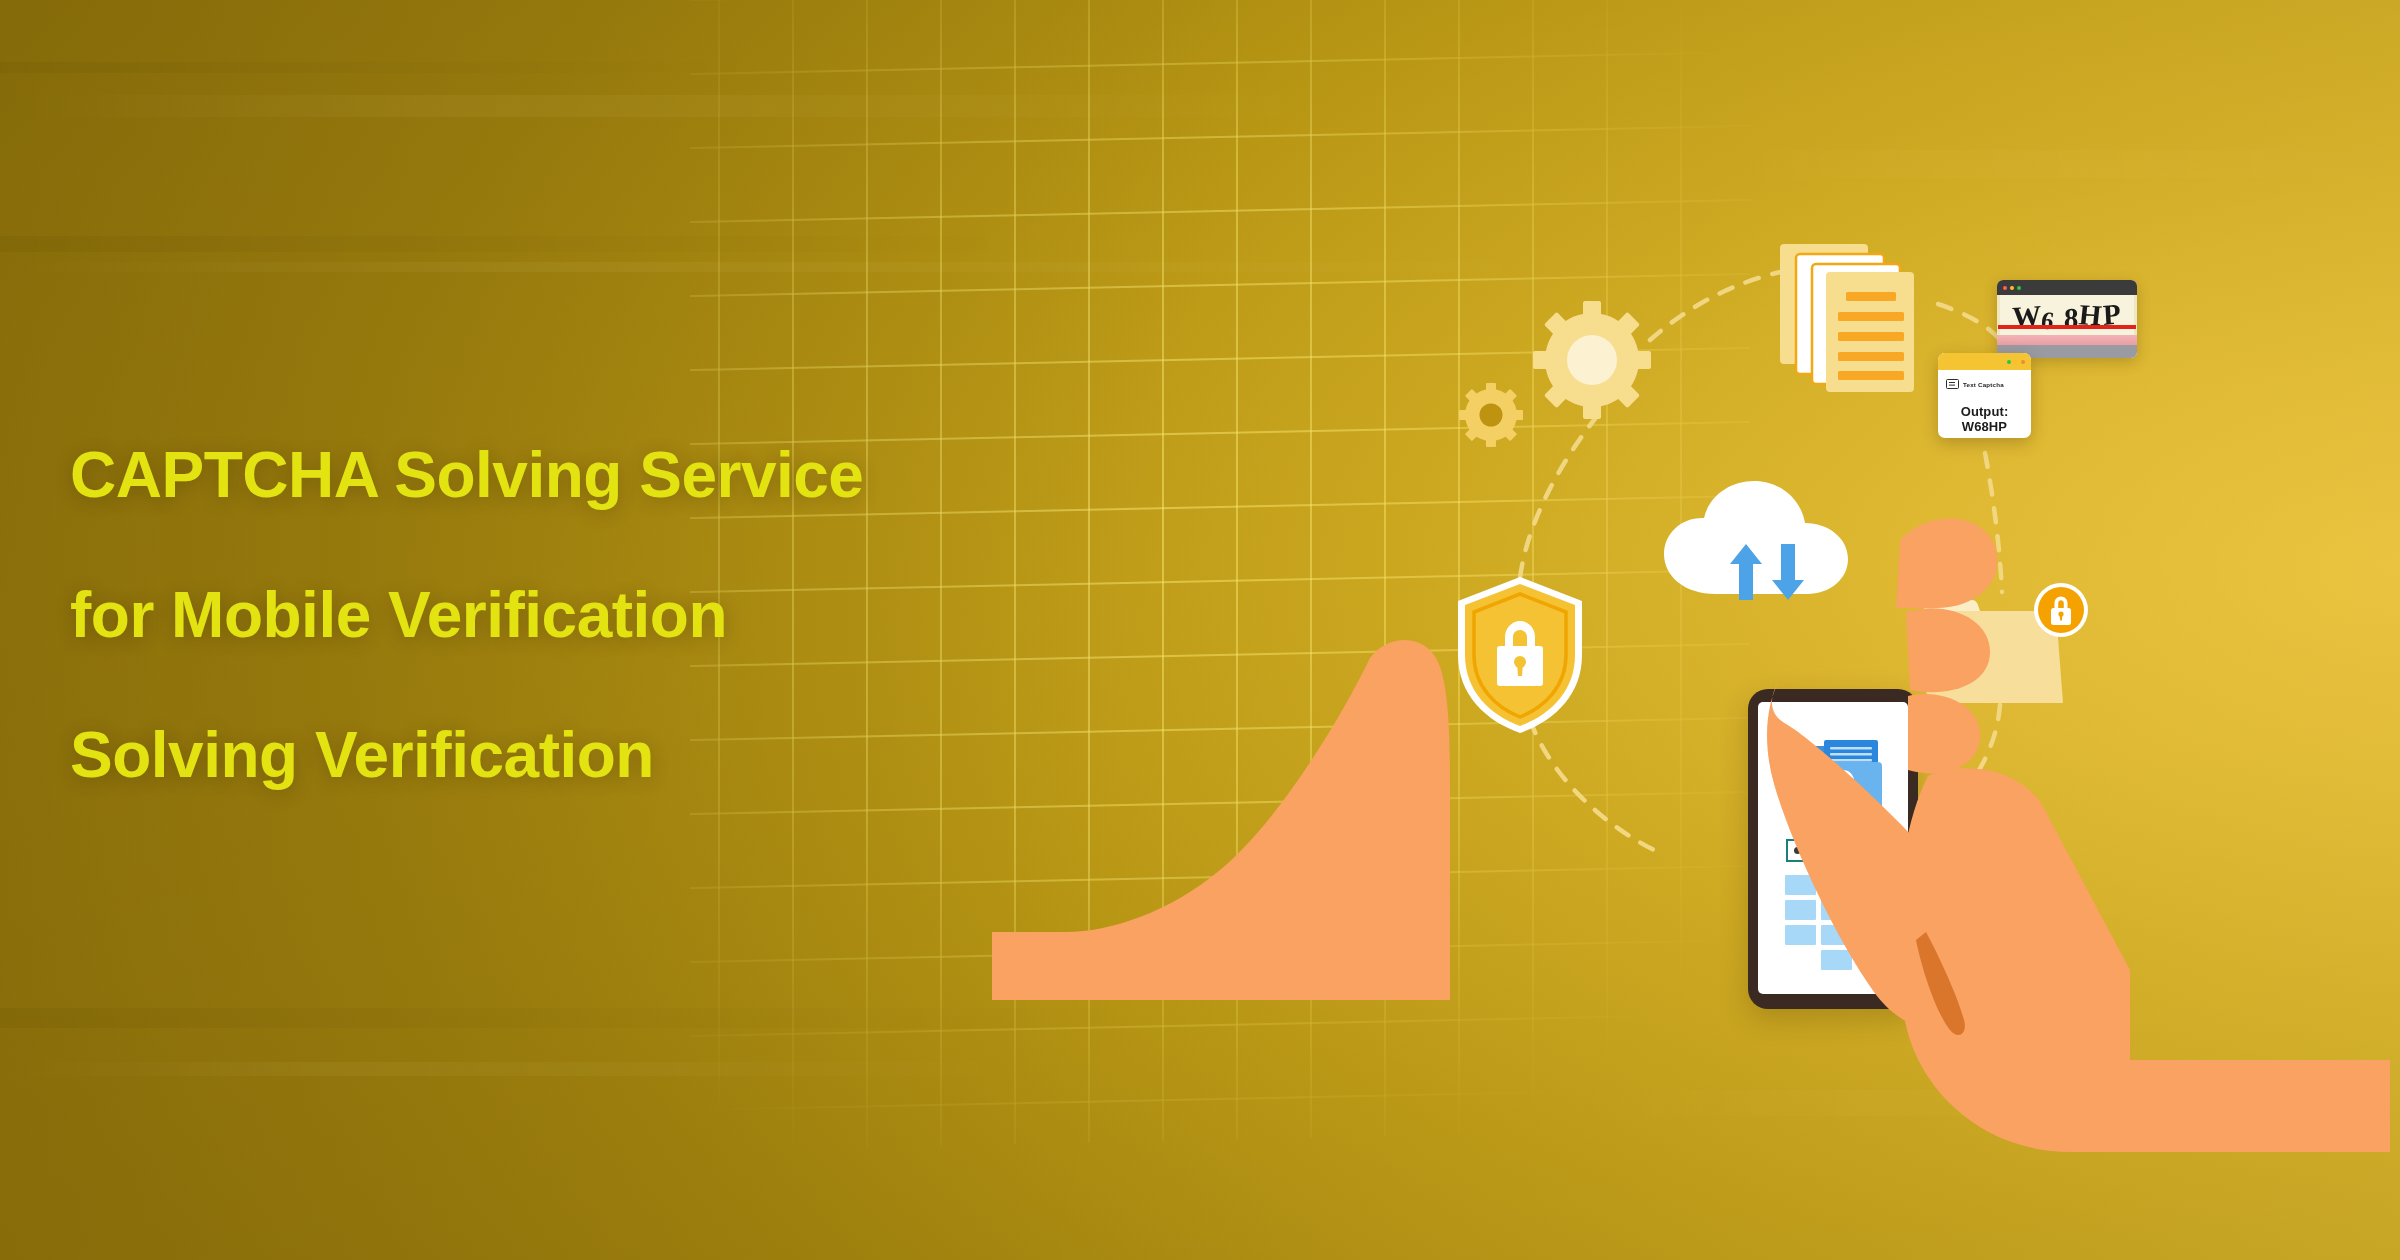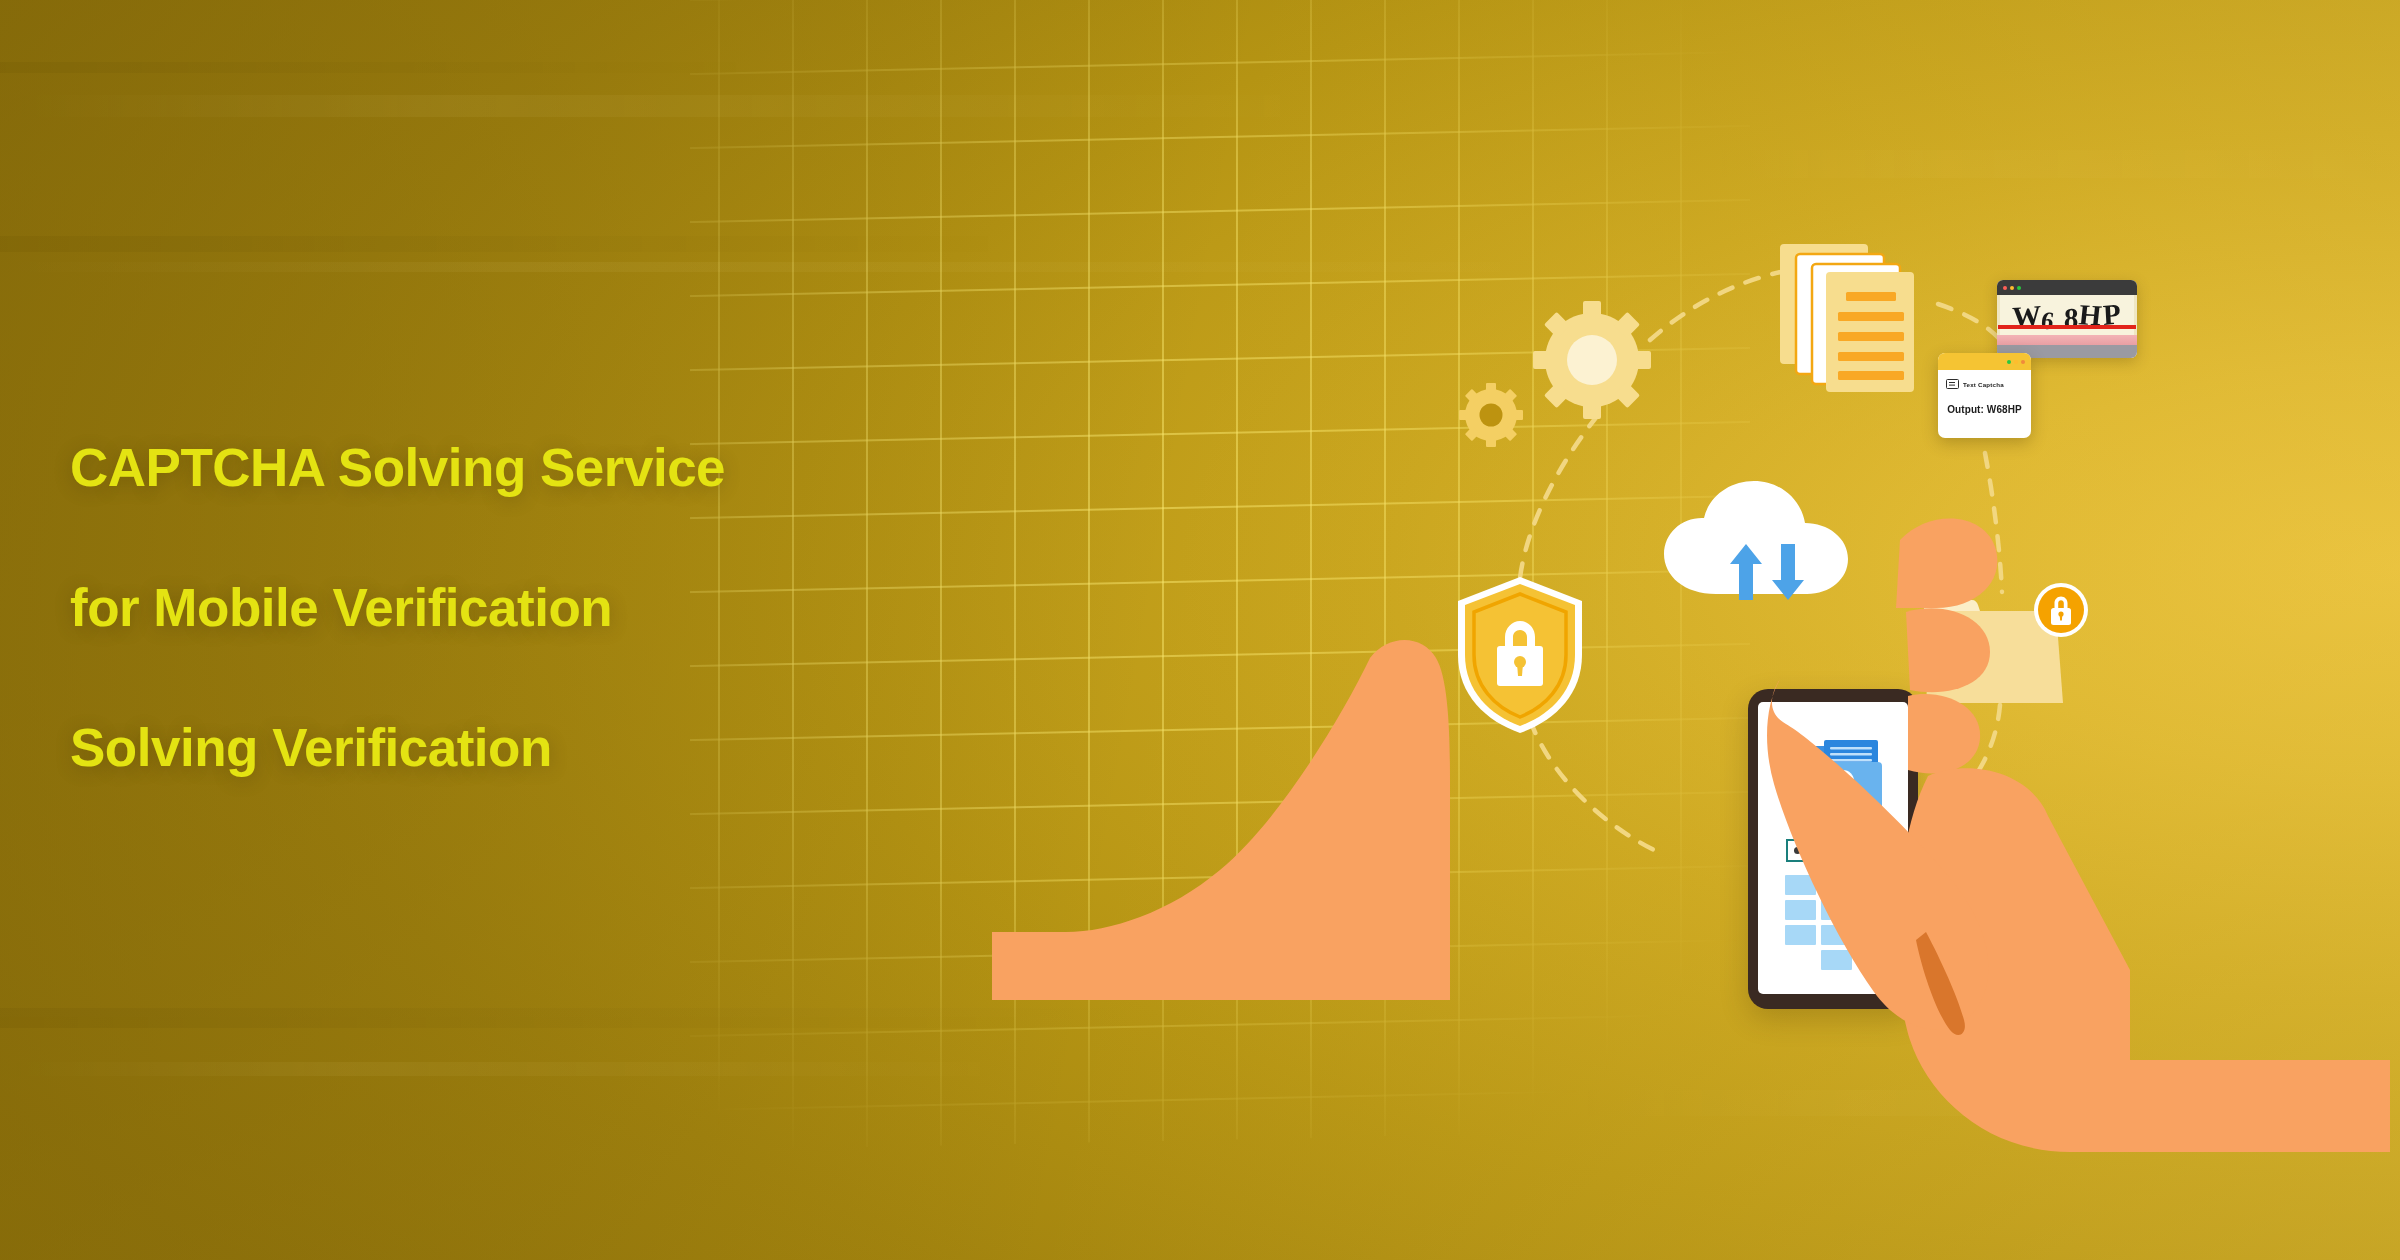--- a/index.html
+++ b/index.html
@@ -60,21 +60,21 @@
     background-size: 74px 74px;
   }
 
   
   .headline {
     position: absolute;
     left: 70px;
     top: 362px;
     width: 1220px;
     font-weight: 700;
-    font-size: 53px;
+    font-size: 64px;
     line-height: 140px;
     letter-spacing: -0.5px;
     color: #e4e312;
     text-shadow: 0 3px 18px rgba(60,45,0,0.30);
   }
   .headline .ln { display: block; white-space: nowrap; }
 
   
   .illus { position: absolute; left: 1340px; top: 200px; width: 1060px; height: 960px; }
 
@@ -135,21 +135,21 @@
   .mini-icon {
     width: 11px; height: 8px; border: 1.4px solid #2d2d2d; border-radius: 1.5px;
     position: relative; flex: 0 0 auto;
   }
   .mini-icon::after {
     content: ""; position: absolute; left: 1.5px; top: 2px; width: 6px; height: 1.4px; background: #2d2d2d;
     box-shadow: 0 2.6px 0 #2d2d2d;
   }
   .lbl-captcha { font-size: 6.2px; font-weight: 700; color: #222; letter-spacing: .2px; }
   .lbl-output {
-    font-size: 10px; font-weight: 700; color: #1c1c1c; text-align: center; margin-top: 15px; letter-spacing: .1px;
+    font-size: 13px; font-weight: 700; color: #1c1c1c; text-align: center; margin-top: 15px; letter-spacing: .1px;
   }
 
   
   .phone {
     position: absolute; left: 408px; top: 489px;
     width: 170px; height: 320px;
     background: #3a2a22;
     border-radius: 20px;
     box-shadow: 0 10px 28px rgba(60,40,0,.22);
   }

